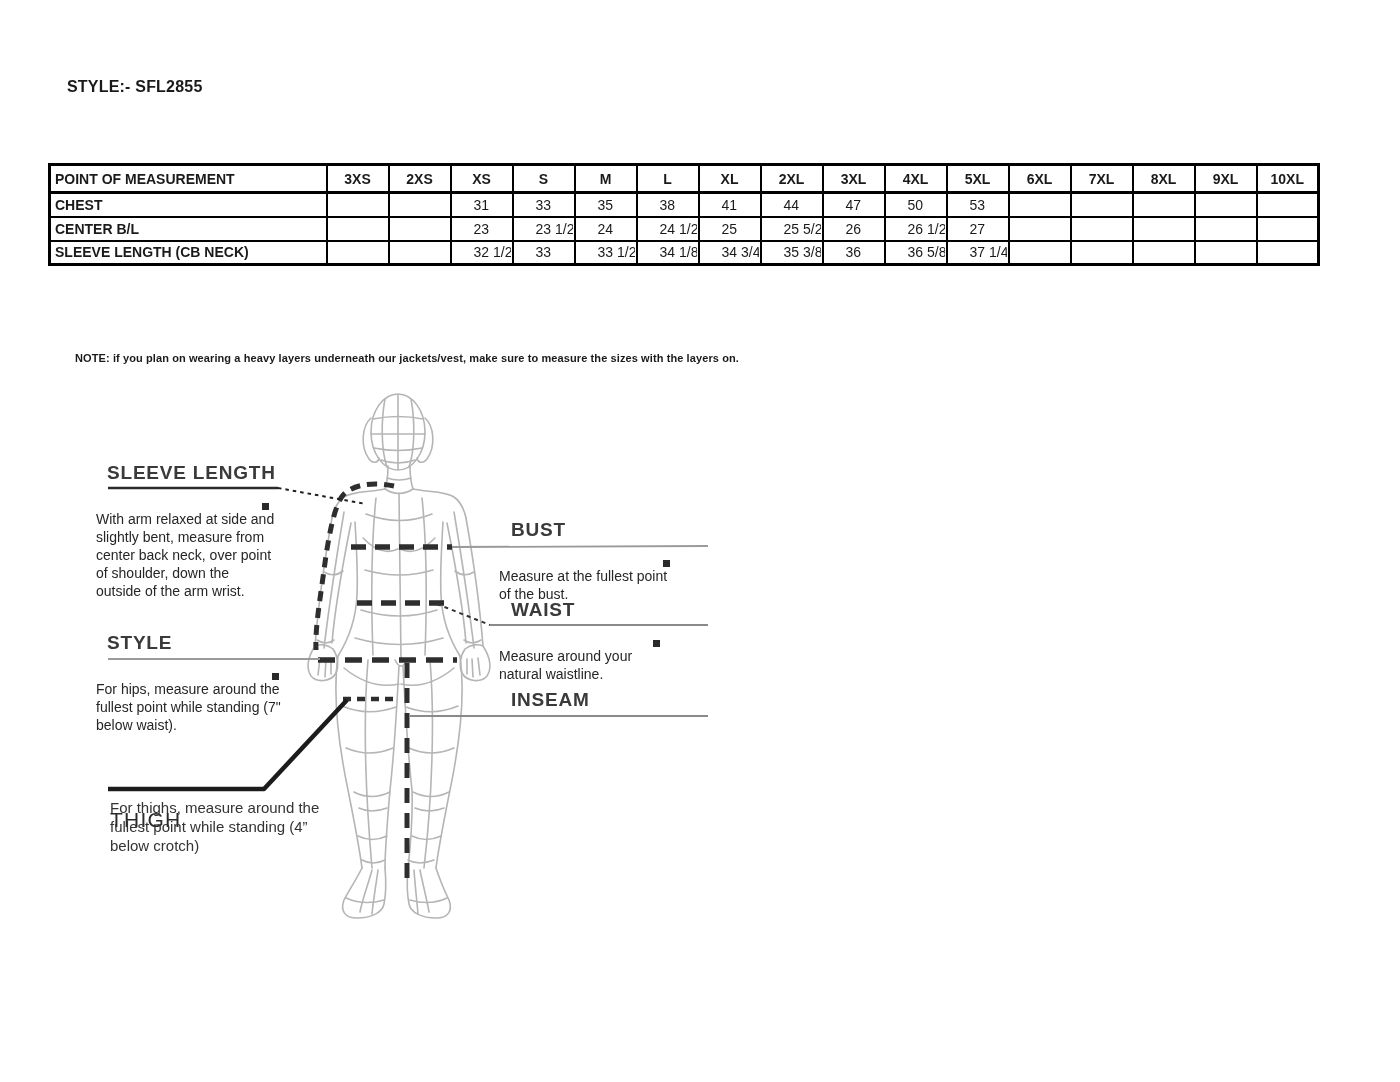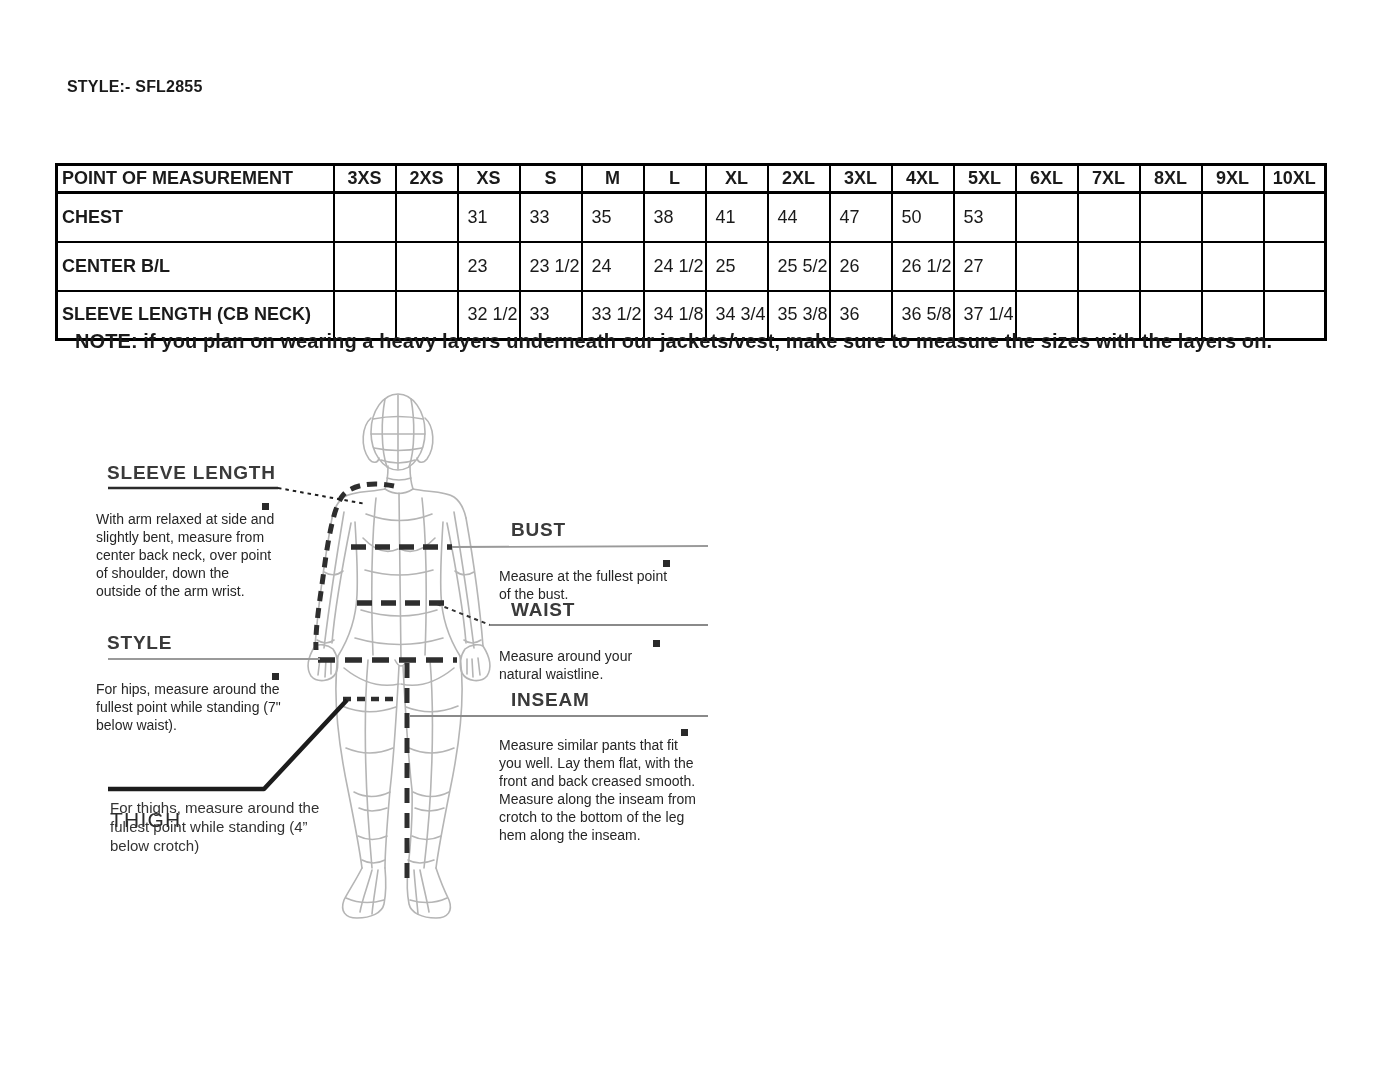--- a/index.html
+++ b/index.html
@@ -22,51 +22,51 @@
     overflow:hidden;
   }
   .style-label{
     position:absolute;left:67px;top:66px;
     font-size:16px;font-weight:700;color:var(--text);
     letter-spacing:0.2px;
     margin-top:12px;
   }
   
   table.size-chart{
-    position:absolute;left:55px;top:163px;
+    position:absolute;left:48px;top:163px;
     width:1270px;
     border-collapse:collapse;
     table-layout:fixed;
     border:3px solid var(--table-border);
-    font-size:18px;color:var(--text);
+    font-size:14px;color:var(--text);
   }
   table.size-chart thead tr{height:28px;}
-  table.size-chart tbody tr{height:49px;}
+  table.size-chart tbody tr{height:24px;}
   table.size-chart th, table.size-chart td{
     border:2px solid var(--table-border);
     overflow:hidden;white-space:nowrap;
     vertical-align:middle;
   }
   table.size-chart thead th{
     font-weight:700;text-align:center;
     border-top-width:3px;border-bottom-width:3px;
   }
   table.size-chart thead th.pom{
     text-align:left;padding-left:4px;
   }
   table.size-chart tbody th{
     font-weight:700;text-align:left;padding-left:4px;
   }
   table.size-chart tbody td{
-    font-weight:400;text-align:left;padding-left:9px;border-radius:8px;
+    font-weight:400;text-align:left;padding-left:22px;border-radius:8px;
   }
   
   .note{
-    position:absolute;left:75px;top:330px;
-    font-size:20px;font-weight:700;color:var(--text);
+    position:absolute;left:75px;top:352px;
+    font-size:11px;font-weight:700;color:var(--text);
     letter-spacing:0.1px;
   }
   
   .diagram-svg{
     position:absolute;left:0;top:0;width:1400px;height:1082px;
     pointer-events:none;
   }
   .diag-title{
     position:absolute;
     font-size:19px;font-weight:700;color:var(--heading-gray);
@@ -333,18 +333,14 @@
     <span class="txt">Measure at the fullest point of the bust.</span>
   </div>
 
   <div class="diag-title" style="left:511px;top:599px;">WAIST</div>
   <div class="diag-desc" style="left:499px;top:635px;width:170px;">
     <span class="bullet"></span>
     <span class="txt">Measure around your natural waistline.</span>
   </div>
 
   <div class="diag-title" style="left:511px;top:689px;">INSEAM</div>
-  <div class="diag-desc" style="left:499px;top:724px;width:198px;">
-    <span class="bullet"></span>
-    <span class="txt">Measure similar pants that fit you well. Lay them flat, with the front and back creased smooth. Measure along the inseam from crotch to the bottom of the leg hem along the inseam.</span>
-  </div>
 
 </div>
 
 </body></html>

